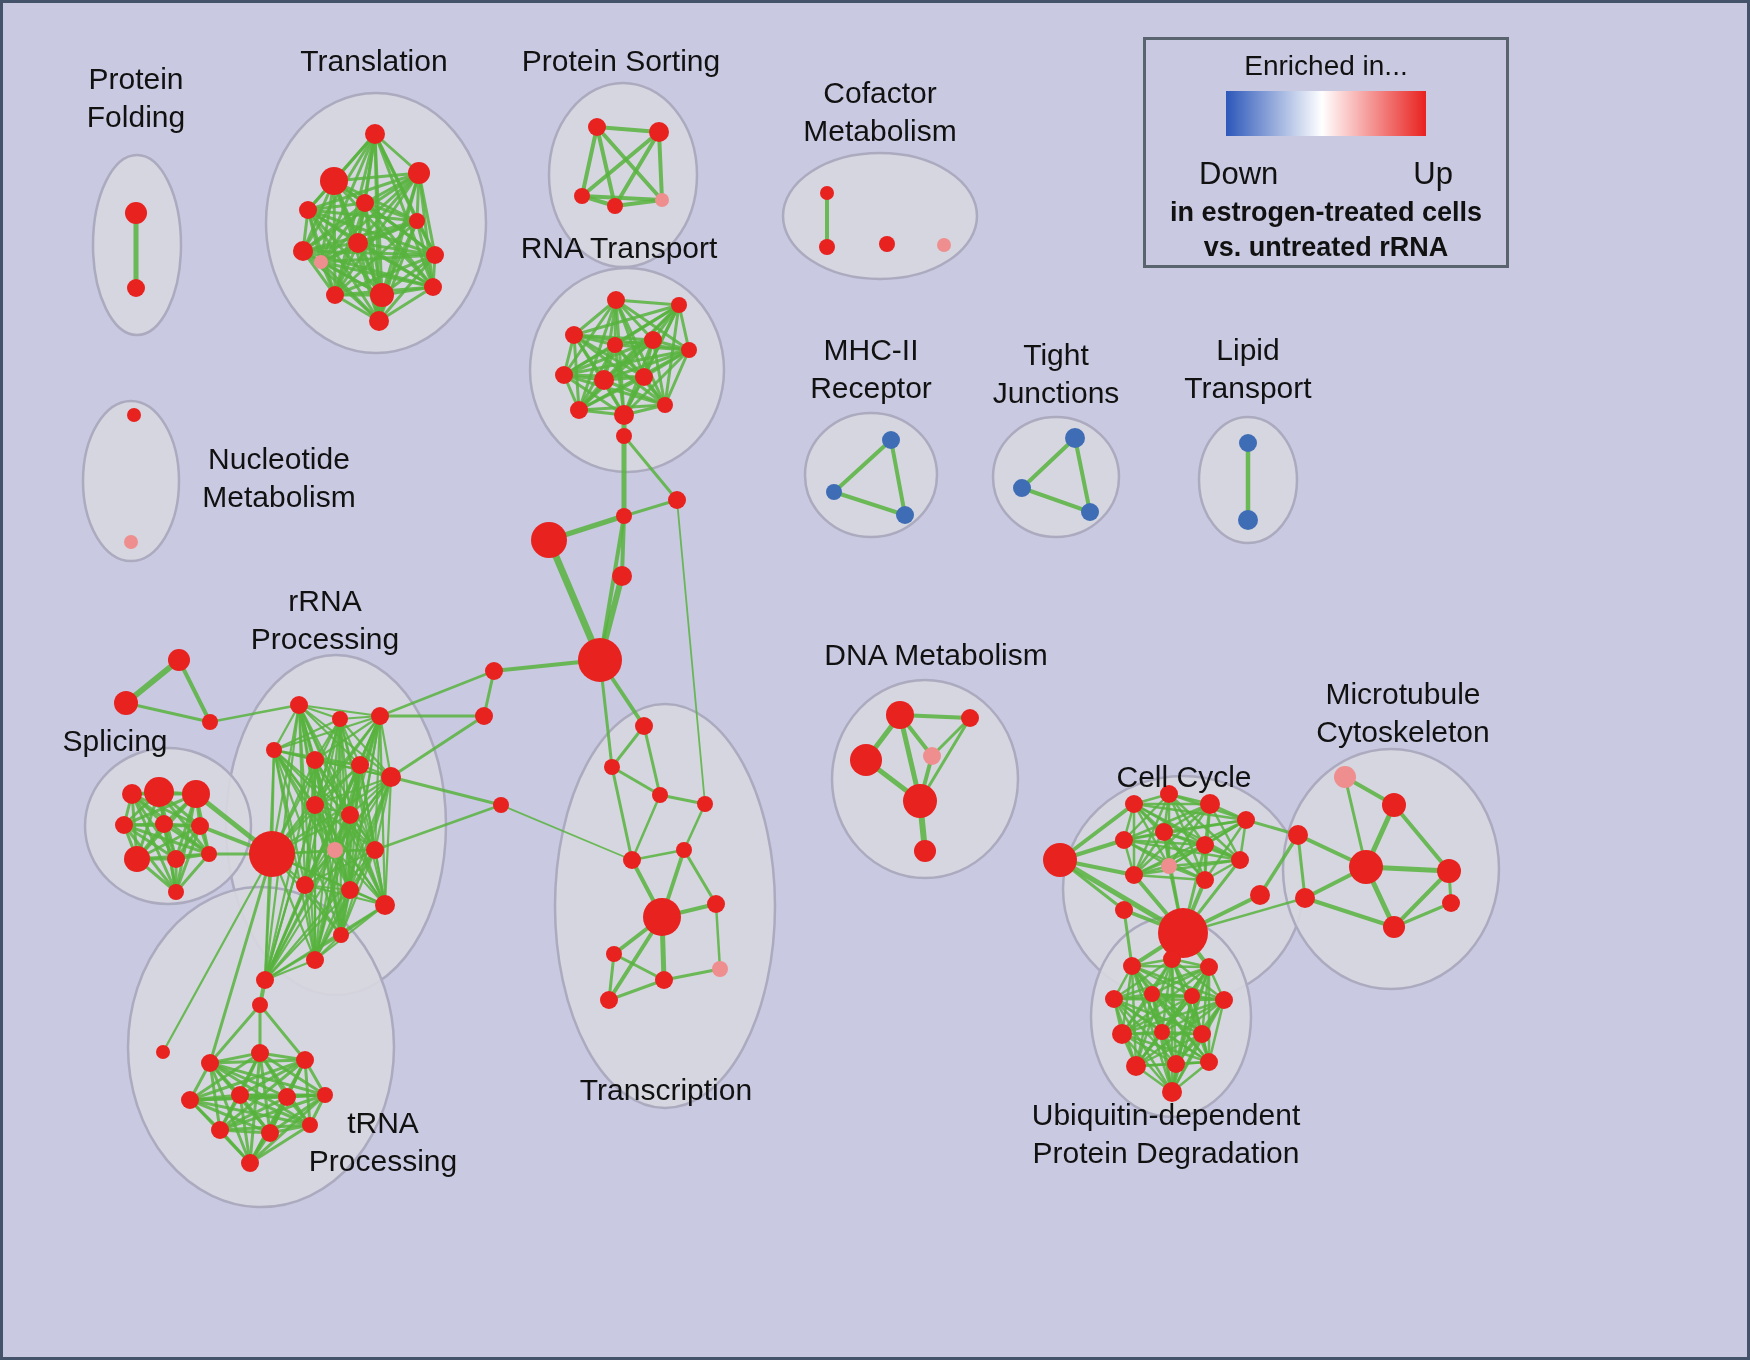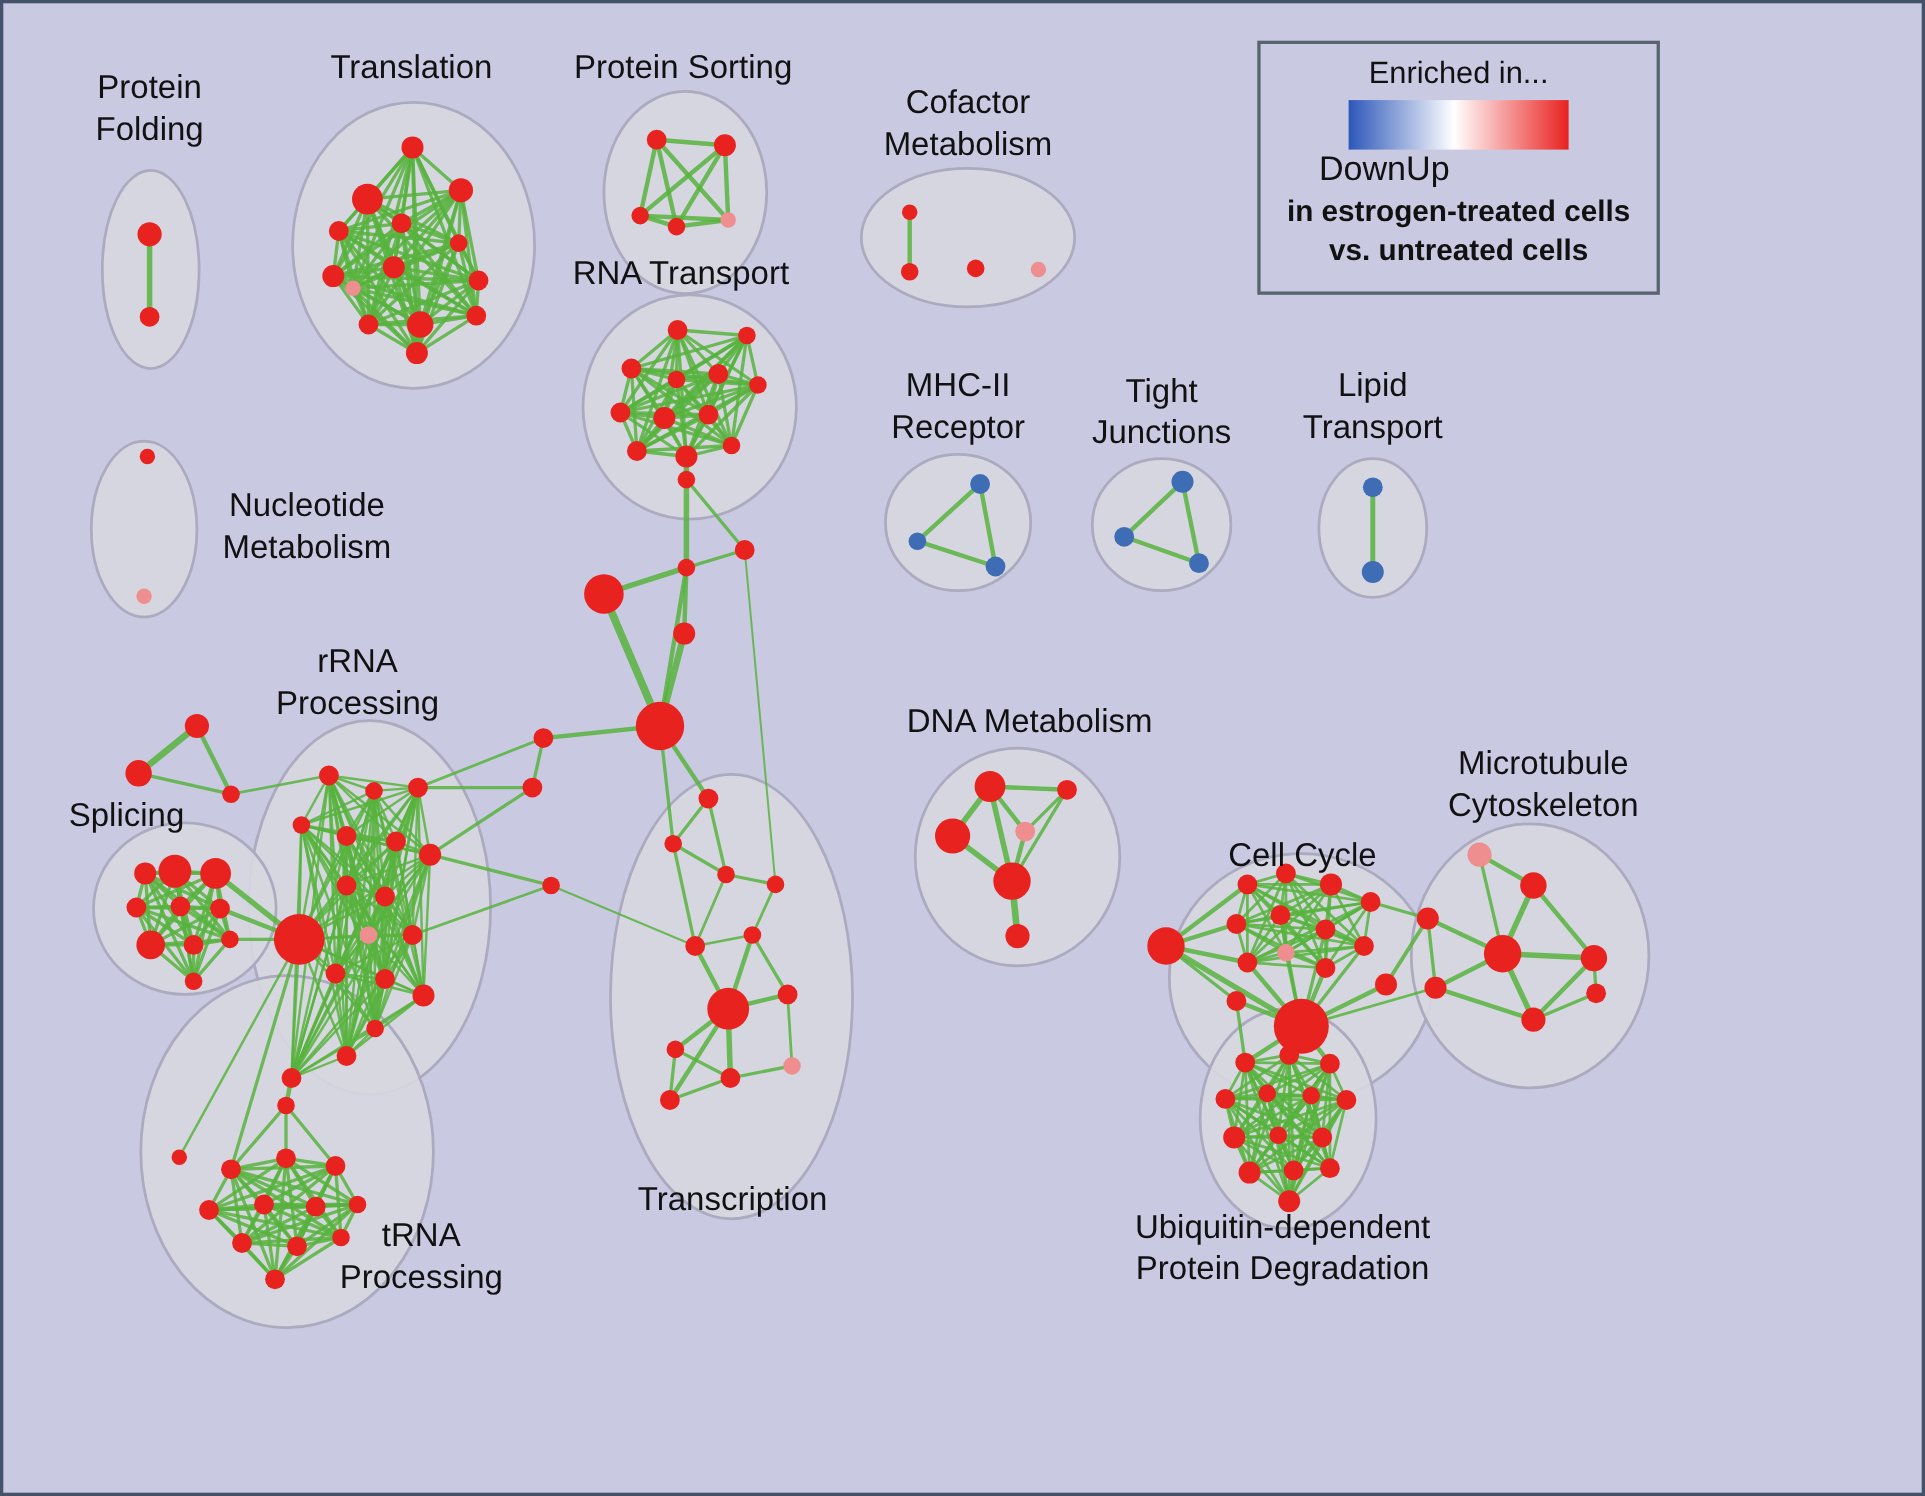--- a/index.html
+++ b/index.html
@@ -10,22 +10,22 @@
   }
   .figure svg { display:block; position:absolute; left:0; top:0; }
   svg text { font-family:"Liberation Sans", sans-serif; }
   .legend {
     position:absolute; left:1140px; top:34px; width:366px; height:231px;
     border:3px solid #59646f; box-sizing:border-box; background:transparent;
   }
   .legend-title { text-align:center; font-size:28px; margin-top:10px; }
   .legend-gradient { width:200px; height:45px; margin:9px auto 0; }
   .legend-updown {
-    display:flex; 
-    width:254px; margin:0 auto 0; font-size:31px;
+    display:flex; justify-content:space-between;
+    width:254px; margin:20px auto 0; font-size:31px;
   }
   .legend-caption { text-align:center; font-size:27px; line-height:35px;font-weight:bold; }
   .legend-caption.first { margin-top:3px; }
 </style>
 </head>
 <body>
 
 <div class="figure" style="background: rgb(201, 201, 226); border-color: rgb(68, 83, 106);">
   <svg width="1750" height="1360" viewBox="0 0 1750 1360">
       <g>
@@ -898,15 +898,15 @@
     </svg>
 
   <div class="legend">
     <div class="legend-title">Enriched in...</div>
     <div class="legend-gradient" style="background: linear-gradient(to right, rgb(44, 87, 185), rgb(255, 255, 255) 48%, rgb(232, 34, 31));"></div>
     <div class="legend-updown">
       <span>Down</span>
       <span>Up</span>
     </div>
     <div class="legend-caption first">in estrogen-treated cells</div>
-    <div class="legend-caption">vs. untreated cells</div>
+    <div class="legend-caption">vs. untreated rRNA</div>
   </div>
 </div>
 
 </body></html>

